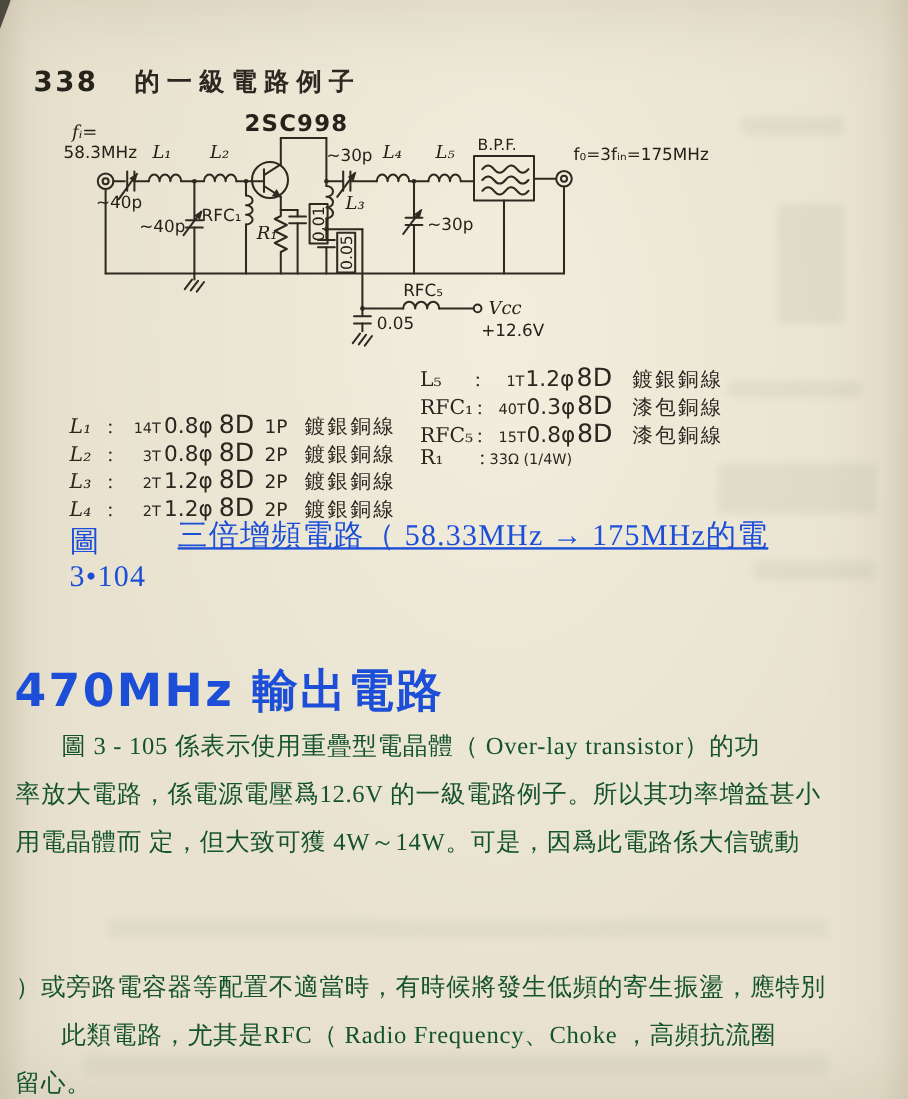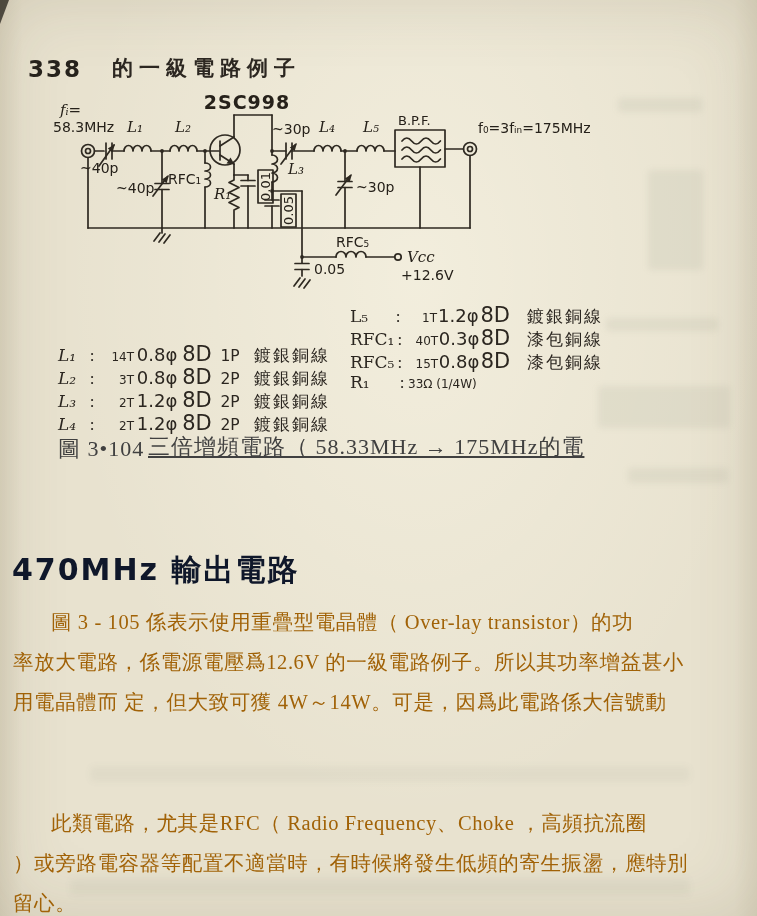--- a/index.html
+++ b/index.html
@@ -49,29 +49,29 @@
   .left .c-name{width:28px;}
   .right .c-name{width:46px;font-style:normal;}
   .c-colon{width:12px;text-align:center;}
   .c-turns{width:36px;text-align:right;font-family:"DejaVu Sans",sans-serif;font-size:12px;}
   .c-dia{width:46px;text-align:center;font-family:"DejaVu Sans",sans-serif;font-size:18px;}
   .c-d{width:34px;text-align:center;font-family:"DejaVu Sans",sans-serif;font-size:21px;}
   .c-p{width:32px;text-align:center;font-family:"DejaVu Sans",sans-serif;font-size:15.5px;margin-top:44px;}
   .c-wire{margin-left:8px;letter-spacing:2px;}
   .right .c-wire{margin-left:16px;}
   
-  .caption{position:absolute;left:58px;top:434px;display:flex;font-size:22px;color:#404040;}
+  .caption{position:absolute;left:58px;top:434px;display:flex;font-size:25px;color:#1d4ed8;}
   .figno{width:90px;letter-spacing:1px;}
   .capline{line-height:26px;letter-spacing:1px;text-decoration:underline;}
   
   .heading{position:absolute;left:12px;top:550px;margin:0;
-    font-family:"DejaVu Sans",sans-serif;font-weight:bold;font-size:30px;
-    letter-spacing:2px;color:#0f172a;}
-  
-  .para{position:absolute;left:13px;width:740px;font-size:20.5px;letter-spacing:.6px;color:#a16207;}
+    font-family:"DejaVu Sans",sans-serif;font-weight:bold;font-size:38px;
+    letter-spacing:2px;color:#1d4ed8;}
+  
+  .para{position:absolute;left:13px;width:740px;font-size:20.5px;letter-spacing:.6px;color:#14532d;}
   .para .ln{height:40px;line-height:40px;white-space:nowrap;}
   .para .indent{padding-left:38px;}
   .p1{top:602px;}
   .p2{top:803px;}
   
   .bleed{position:absolute;background:rgba(112,126,102,.09);filter:blur(3px);border-radius:4px;}
 </style>
 </head>
 <body>
 
@@ -346,22 +346,22 @@
 
 <h1 class="heading">470MHz 輸出電路</h1>
 
 <div class="para p1">
   <div class="ln indent">圖 3 - 105 係表示使用重疊型電晶體（ Over-lay  transistor）的功</div>
   <div class="ln">率放大電路，係電源電壓爲12.6V 的一級電路例子。所以其功率增益甚小</div>
   <div class="ln">用電晶體而 定，但大致可獲 4W～14W。可是，因爲此電路係大信號動</div>
 </div>
 
 <div class="para p2">
+  <div class="ln">）或旁路電容器等配置不適當時，有時候將發生低頻的寄生振盪，應特別</div>
   <div class="ln indent">此類電路，尤其是RFC（ Radio Frequency、Choke ，高頻抗流圈</div>
-  <div class="ln">）或旁路電容器等配置不適當時，有時候將發生低頻的寄生振盪，應特別</div>
   <div class="ln">留心。</div>
 </div>
 
 <div class="bleed" style="left:618px;top:98px;width:84px;height:14px;"></div>
 <div class="bleed" style="left:648px;top:170px;width:55px;height:100px;"></div>
 <div class="bleed" style="left:606px;top:318px;width:112px;height:13px;"></div>
 <div class="bleed" style="left:598px;top:386px;width:132px;height:42px;"></div>
 <div class="bleed" style="left:628px;top:468px;width:100px;height:15px;"></div>
 <div class="bleed" style="left:90px;top:766px;width:600px;height:16px;opacity:.7;"></div>
 <div class="bleed" style="left:70px;top:878px;width:620px;height:18px;opacity:.7;"></div>

